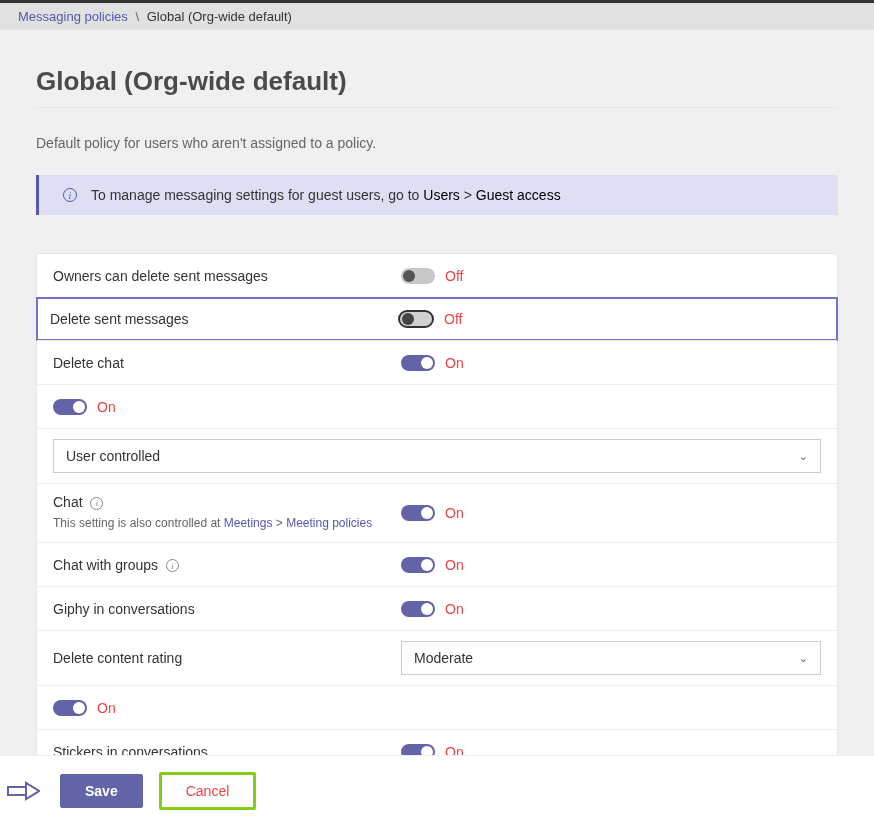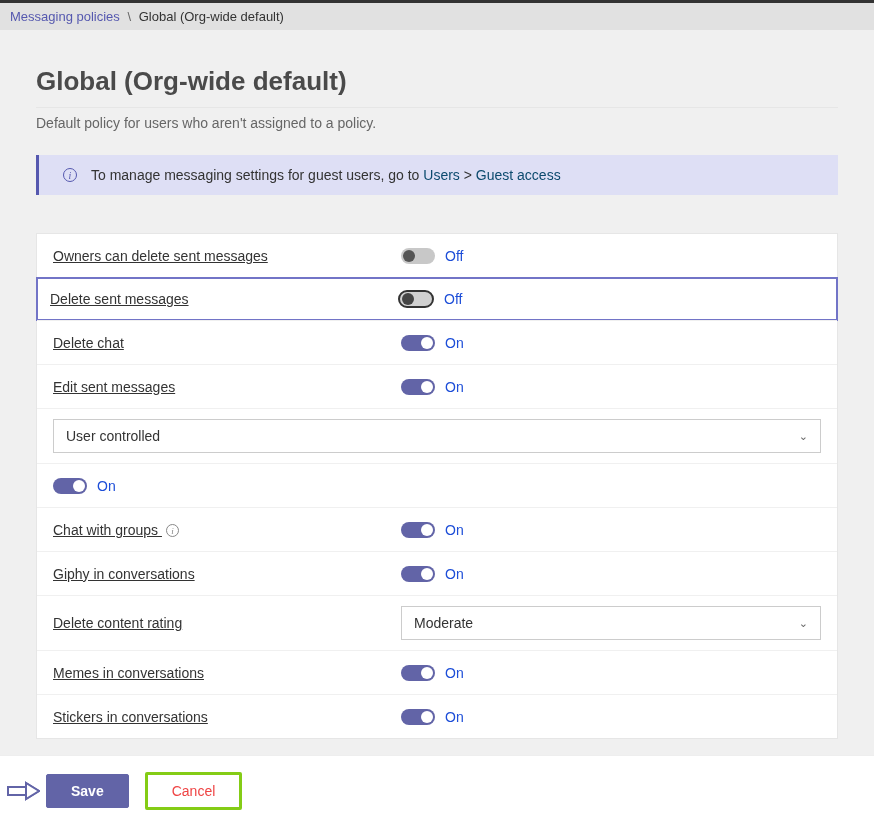--- a/index.html
+++ b/index.html
@@ -7,40 +7,40 @@
       font-family: "Segoe UI", -apple-system, sans-serif;
       background: #f0f0f0;
       width: 874px;
       height: 826px;
       overflow: hidden;
       position: relative;
       border-top: 3px solid #333;
     }
     .breadcrumb-bar {
       background: #e1e1e1;
-      padding: 6px 10px;
+      padding: 6px 18px;
       font-size: 13px;
       color: #333;
     }
     .breadcrumb-bar .link { color: #5558af; }
     .breadcrumb-bar .sep { margin: 0 4px; color: #666; }
     .content-wrap {
       padding: 36px 36px 0 36px;
     }
     .page-title {
       font-size: 26px;
       font-weight: 700;
       color: #4a4a4a;
       padding-bottom: 10px;
       border-bottom: 1px solid #e6e6e6;
     }
     .page-desc {
       font-size: 14px;
       color: #666;
-      margin-top: 7px;
+      margin-top: 27px;
     }
     .info-banner {
       margin-top: 24px;
       background: #dedff5;
       border-left: 3px solid #5558af;
       padding: 12px 18px 12px 24px;
       display: flex;
       align-items: center;
       gap: 14px;
       font-size: 14px;
@@ -48,40 +48,39 @@
     }
     .info-banner .icon {
       width: 14px; height: 14px; flex: 0 0 14px;
       border: 1px solid #5558af;
       border-radius: 50%;
       display: flex; align-items: center; justify-content: center;
       font-size: 10px; color: #5558af;
       font-style: italic;
       font-family: Georgia, serif;
     }
-    .info-banner .link { color: #0c4a6e; }
+    .info-banner .link { color: #000000; }
     .settings-card {
       margin-top: 38px;
       background: #fff;
       border: 1px solid #e6e6e6;
     }
     .setting-row {
       display: flex;
       align-items: center;
       padding: 10px 16px;
       border-top: 1px solid #f0f0f0;
       min-height: 44px;
     }
     .setting-row:first-child { border-top: none; }
     .setting-label {
       flex: 0 0 348px;
       font-size: 14px;
       color: #333;
       padding-right: 16px;
-      text-decoration: underline;
     }
     .setting-label .sub {
       font-size: 12px;
       color: #666;
       margin-top: 4px;
       line-height: 1.5;
     }
     .setting-label .sub .link { color: #5558af; }
     .info-icon {
       display: inline-flex;
@@ -109,21 +108,21 @@
     }
     .toggle .knob {
       width: 12px; height: 12px; border-radius: 50%;
       background: #fff;
       position: absolute; top: 2px;
     }
     .toggle.off { background: #c8c8c8; }
     .toggle.off .knob { left: 2px; background: #555; }
     .toggle.on { background: #6264a7; }
     .toggle.on .knob { right: 2px; }
-    .toggle-text { font-size: 14px; color: #1d4ed8; text-align: center; }
+    .toggle-text { font-size: 14px; color: #ef4444; text-align: center; }
     .select-box {
       flex: 1;
       border: 1px solid #ccc;
       padding: 8px 12px;
       font-size: 14px;
       color: #333;
       display: flex;
       justify-content: space-between;
       align-items: center;
       cursor: pointer;
@@ -145,21 +144,21 @@
       height: 18px;
       width: 36px;
     }
     .highlight-row .toggle.off .knob {
       background: #444; width: 12px; height: 12px; top: 1px; left: 2px;
     }
     .footer-bar {
       position: absolute;
       left: 0; right: 0; bottom: 0;
       background: #fff;
-      padding: 16px 36px 16px 46px;
+      padding: 16px 36px 16px 60px;
       display: flex;
       gap: 16px;
       border-top: 1px solid #eee;
       align-items: center;
       margin-top: 36px;
     }
     .arrow-annot {
       position: absolute;
       left: 6px;
       width: 34px; height: 22px;
@@ -230,39 +229,44 @@
       <div class="setting-label">Delete chat</div>
       <div class="setting-control">
         <div class="toggle on">
             <div class="knob"></div>
           </div>
         <span class="toggle-text">On</span>
       </div>
     </div>
 
     <div class="setting-row">
-      <div class="setting-label">Edit sent messages</div>
       <div class="setting-control">
         <div class="toggle on">
             <div class="knob"></div>
           </div>
         <span class="toggle-text">On</span>
       </div>
     </div>
 
     <div class="setting-row">
       <div class="setting-control">
         <div class="select-box">
           <span>User controlled</span>
           <span class="chev">⌄</span>
         </div>
       </div>
     </div>
 
     <div class="setting-row">
+      <div class="setting-label">
+        <span>Chat </span><span class="info-icon">i</span>
+        <div class="sub">
+          <span>This setting is also controlled at </span><span class="link">Meetings</span><span> &gt; </span><span class="link">Meeting policies</span>
+        </div>
+      </div>
       <div class="setting-control">
         <div class="toggle on">
             <div class="knob"></div>
           </div>
         <span class="toggle-text">On</span>
       </div>
     </div>
 
     <div class="setting-row">
       <div class="setting-label">
@@ -290,21 +294,20 @@
       <div class="setting-label">Delete content rating</div>
       <div class="setting-control">
         <div class="select-box">
           <span>Moderate</span>
           <span class="chev">⌄</span>
         </div>
       </div>
     </div>
 
     <div class="setting-row">
-      <div class="setting-label">Memes in conversations</div>
       <div class="setting-control">
         <div class="toggle on">
             <div class="knob"></div>
           </div>
         <span class="toggle-text">On</span>
       </div>
     </div>
 
     <div class="setting-row">
       <div class="setting-label">Stickers in conversations</div>

